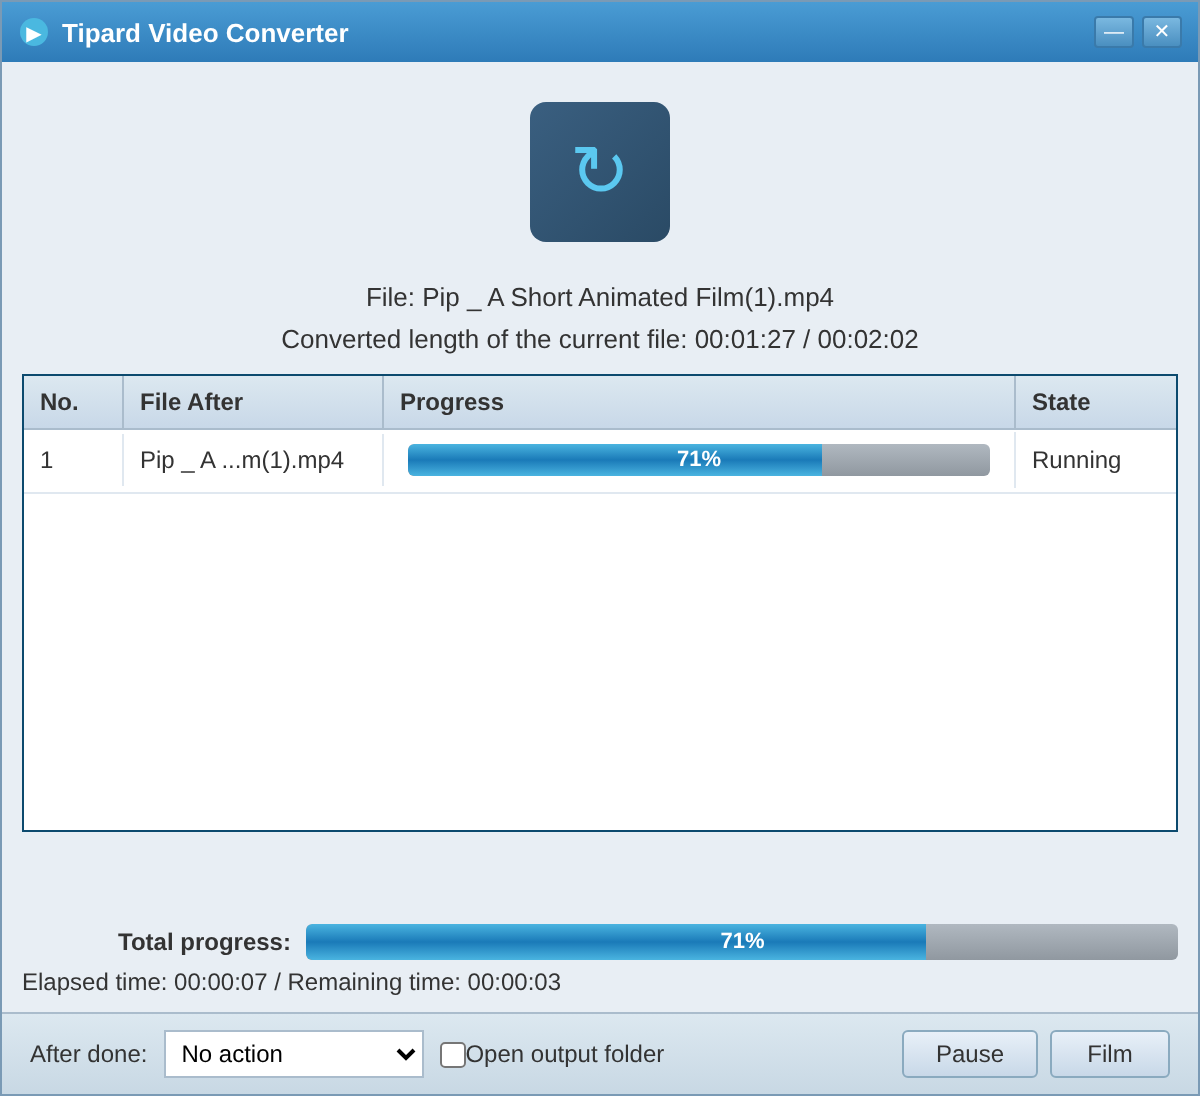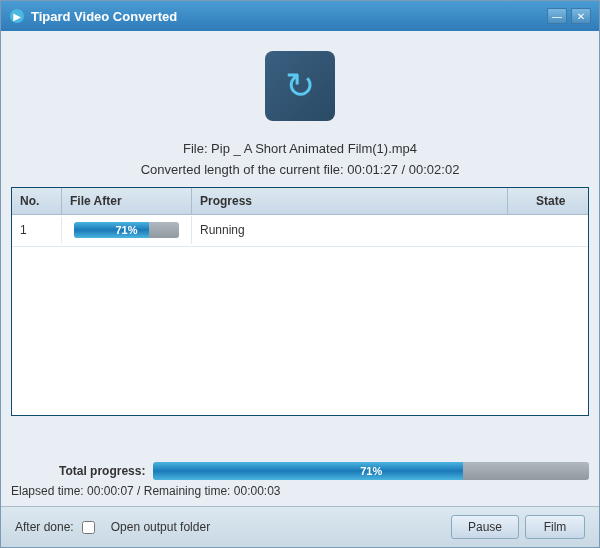--- a/index.html
+++ b/index.html
@@ -122,21 +122,20 @@
     .table-header-cell {
       padding: 6px 8px;
       font-weight: bold;
       color: #333;
       font-size: 12px;
       border-right: 1px solid #aabccc;
     }
 
     .table-header-cell:last-child {
       border-right: none;
-      margin-left: 20px;
     }
 
     .table-row {
       display: grid;
       grid-template-columns: 50px 130px 1fr 80px;
       border-bottom: 1px solid #e0e8f0;
       min-height: 32px;
       align-items: center;
     }
 
@@ -264,21 +263,21 @@
       padding: 2px 4px;
       border: 1px solid #aabccc;
       background: white;
       height: 24px;
       min-width: 90px;
     }
 
     .checkbox-wrapper {
       display: flex;
       align-items: flex-end;
-      gap: 16px;
+      gap: 0;
     }
 
     .checkbox-wrapper input {
       margin: 0;
     }
 
     .checkbox-label {
       font-size: 12px;
       color: #333;
     }
@@ -304,21 +303,21 @@
 </head>
 <body>
 
 <div class="window">
 
   <div class="title-bar">
     <svg class="title-bar-icon" viewBox="0 0 16 16">
       <circle cx="8" cy="8" r="7" fill="#4ab8e0"></circle>
       <text x="8" y="12" text-anchor="middle" font-size="10" fill="white">▶</text>
     </svg>
-    <span class="title-bar-text">Tipard Video Converted</span>
+    <span class="title-bar-text">Tipard Video Converter</span>
     <div class="title-bar-buttons">
       <div class="title-btn">—</div>
       <div class="title-btn">✕</div>
     </div>
   </div>
 
   <div class="content">
 
     <div class="icon-area">
       <div class="convert-icon-box">
@@ -334,20 +333,21 @@
     <div class="table-container">
       <div class="table-header">
         <div class="table-header-cell">No.</div>
         <div class="table-header-cell">File After</div>
         <div class="table-header-cell">Progress</div>
         <div class="table-header-cell">State</div>
       </div>
       <div class="table-body">
         <div class="table-row">
           <div class="table-cell">1</div>
+          <div class="table-cell">Pip _ A ...m(1).mp4</div>
           <div class="table-cell">
             <div class="progress-bar-container">
               <div class="progress-bar-fill" style="width: 71%"></div>
               <div class="progress-bar-text">71%</div>
             </div>
           </div>
           <div class="table-cell">Running</div>
         </div>
       </div>
     </div>
@@ -359,20 +359,27 @@
           <div class="total-progress-bar-fill" style="width: 71%"></div>
           <div class="total-progress-bar-text">71%</div>
         </div>
       </div>
       <div class="elapsed-row">Elapsed time: 00:00:07 / Remaining time: 00:00:03</div>
     </div>
   </div>
 
   <div class="footer-bar">
     <span class="after-done-label">After done:</span>
+    <select class="after-done-select">
+      <option>No action</option>
+      <option>Open output folder</option>
+      <option>Shut down</option>
+      <option>Hibernate</option>
+      <option>Exit program</option>
+    </select>
     <div class="checkbox-wrapper">
       <input type="checkbox" id="open-folder-cb" style="">
       <label class="checkbox-label" for="open-folder-cb">Open output folder</label>
     </div>
     <div class="footer-buttons">
       <button class="footer-btn">Pause</button>
       <button class="footer-btn">Film</button>
     </div>
   </div>
 </div>

